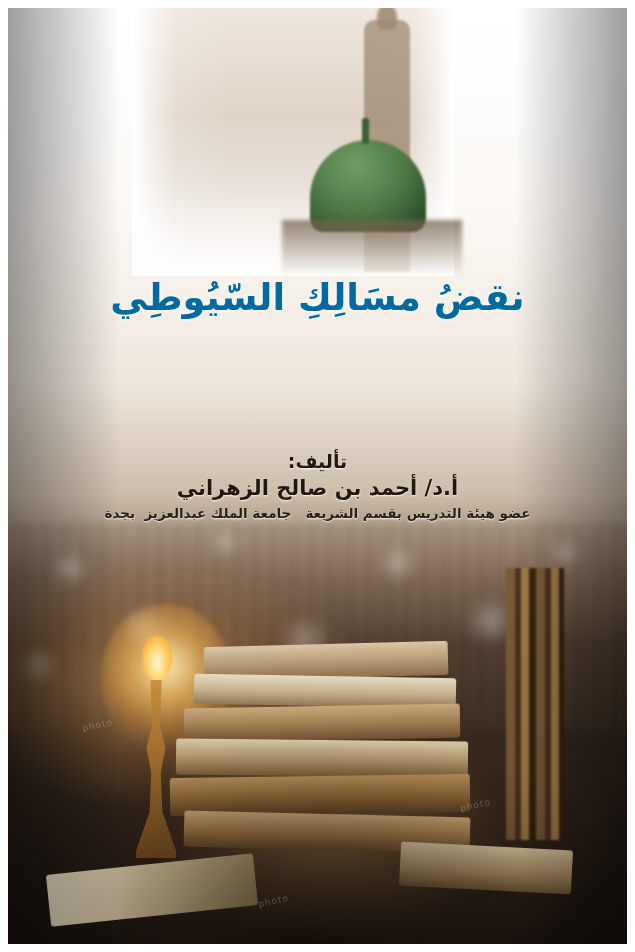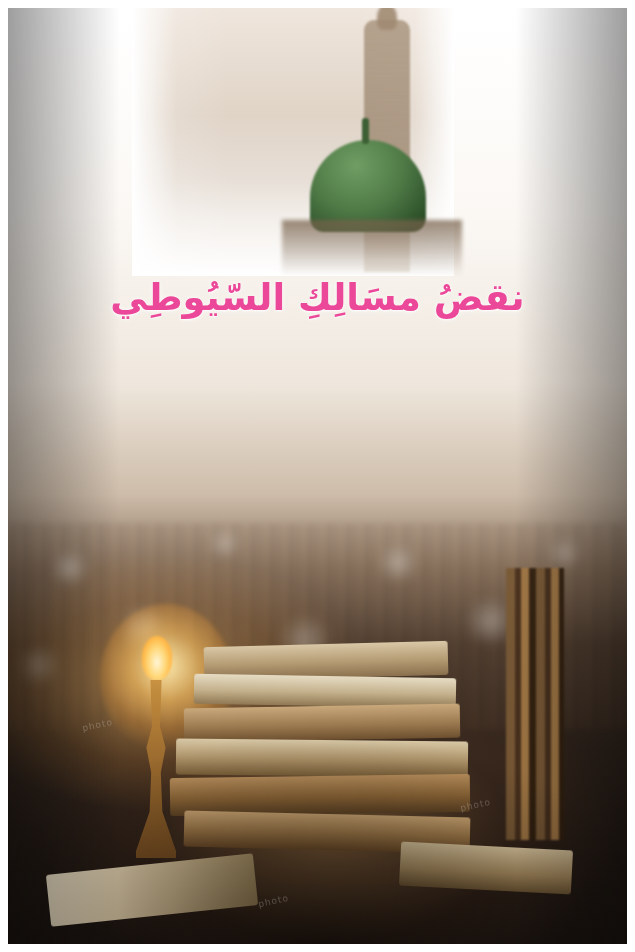--- a/index.html
+++ b/index.html
@@ -236,21 +236,21 @@
   .title-block {
     position: absolute;
     left: 0;
     top: 272px;
     width: 635px;
     text-align: center;
     font-family: "DejaVu Sans", sans-serif;
     direction: rtl;
   }
   .title-line {
-    color: #ec4899;
+    color: #0369a1;
     font-size: 37px;
     line-height: 1.42;
     font-weight: bold;
     letter-spacing: 0px;
     text-shadow:
       0 0 1px rgba(255,255,255,0.9),
       0 1px 2px rgba(255,255,255,0.85),
       0 0 6px rgba(255,255,255,0.7);
   }
 
@@ -332,15 +332,20 @@
     <div class="wm wm2">photo</div>
     <div class="wm wm3">photo</div>
   </div>
 
   <div class="content">
 
     <div class="title-block">
       <div class="title-line">نقضُ مسَالِكِ السّيُوطِي</div>
     </div>
 
+    <div class="author-block">
+      <div class="author-label">تأليف:</div>
+      <div class="author-name">أ.د/ أحمد بن صالح الزهراني</div>
+      <div class="author-affil">عضو هيئة التدريس بقسم الشريعة   جامعة الملك عبدالعزيز  بجدة</div>
+    </div>
 
   </div>
 </div>
 
 </body></html>

